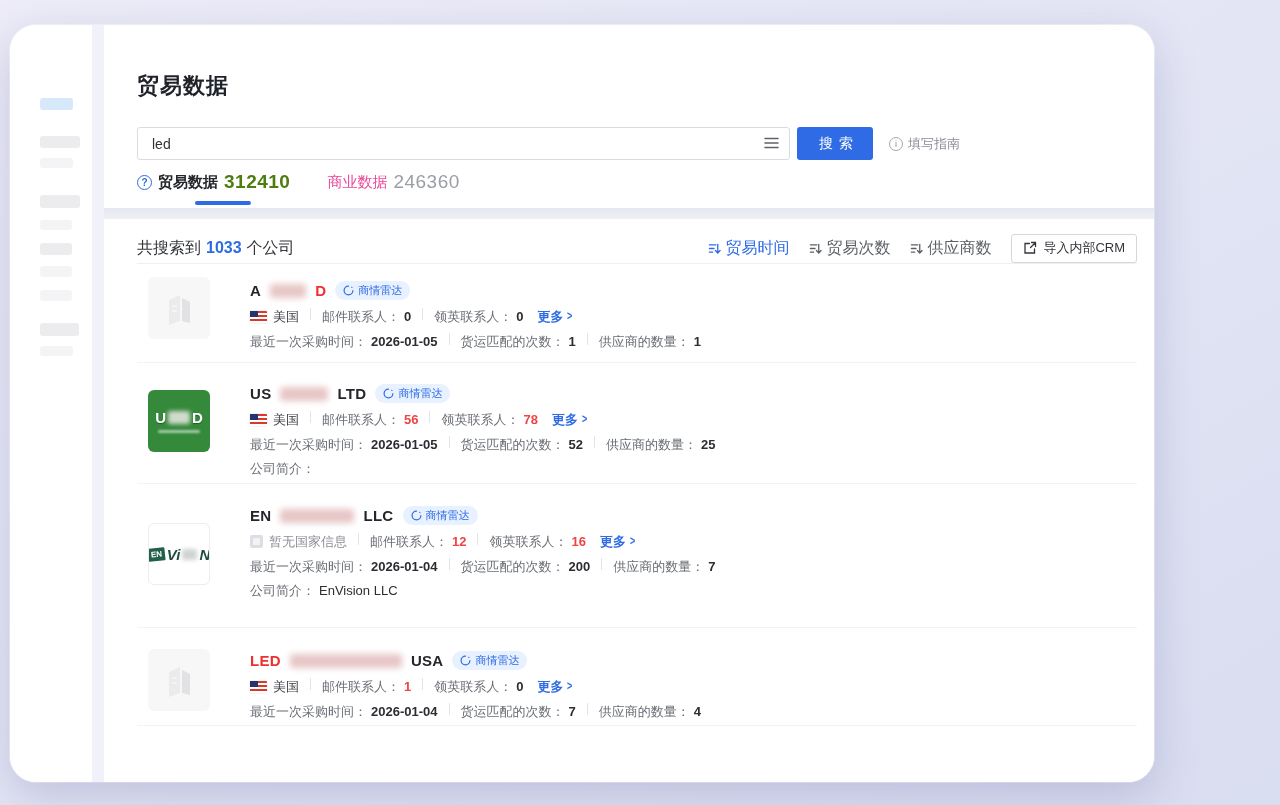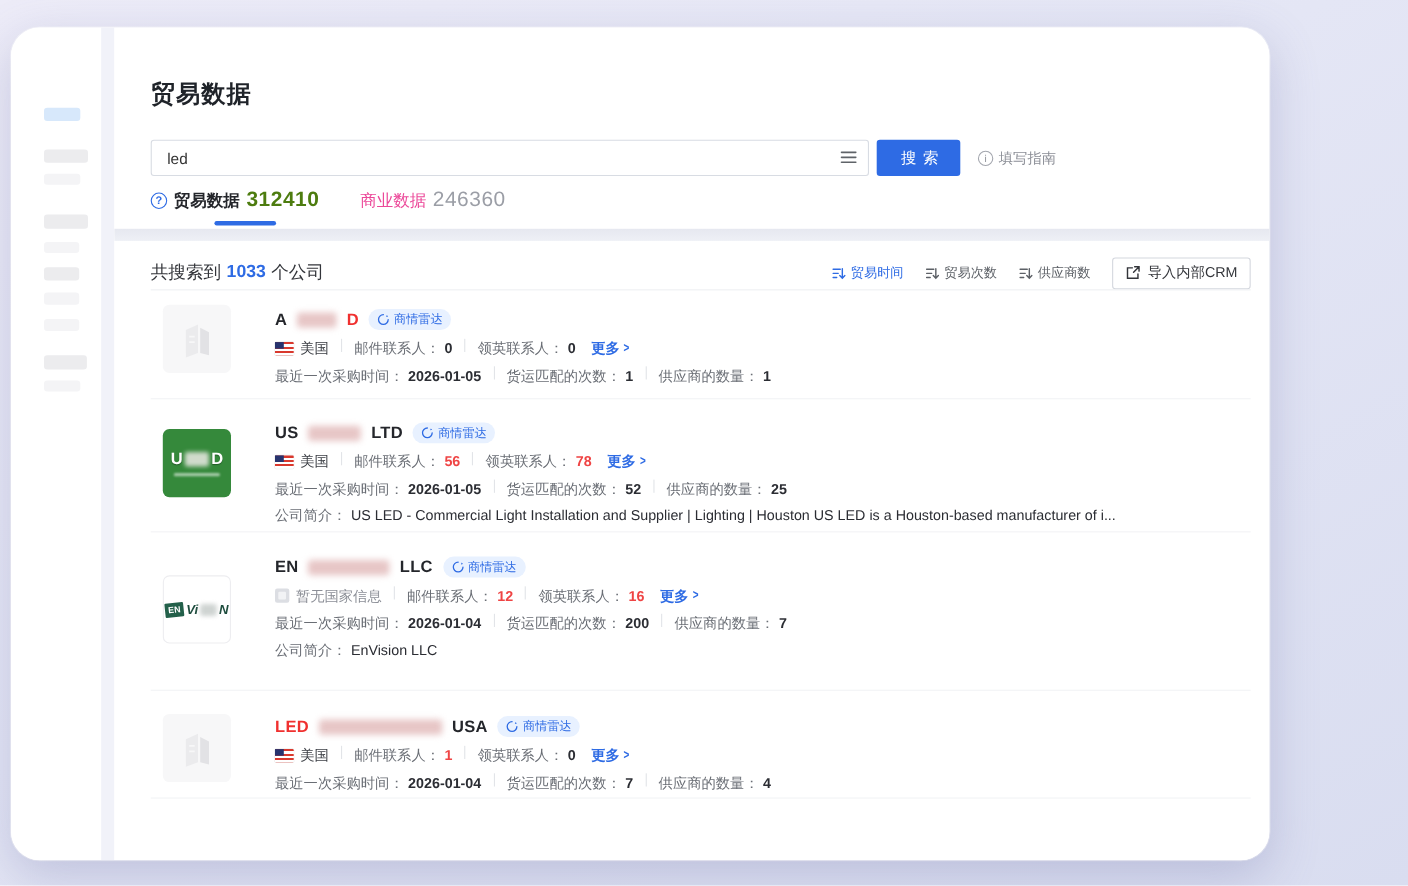--- a/index.html
+++ b/index.html
@@ -59,40 +59,40 @@
     width:56px; height:4px; border-radius:2px; background:#2e6be4;
   }
   .scroll-strip { position:absolute; left:0; top:183px; width:1128px; height:11px;
     background:linear-gradient(180deg,#e6e8f0,#eef0f6); }
   
   .results-header { position:absolute; left:33px; right:17px; top:204px; height:38px;
     display:flex; align-items:center; justify-content:space-between; }
   .summary { font-size:16px; color:#33353a; display:flex; gap:5px; align-items:center; }
   .summary .cnt { color:#2e6be4; font-weight:700; }
   .hdr-right { display:flex; align-items:center; gap:20px; }
-  .sort { display:flex; align-items:center; gap:4px; font-size:12px; color:#5c6066; cursor:pointer; }
+  .sort { display:flex; align-items:center; gap:4px; font-size:16px; color:#5c6066; cursor:pointer; }
   .sort.active { color:#2e6be4; }
   .import-btn { display:flex; align-items:center; gap:6px; height:29px; padding:0 11px;
     border:1px solid #d4d7de; border-radius:3px; background:#fff; font-size:13px; color:#33353a;
     font-family:inherit; cursor:pointer; }
   .hdr-divider { position:absolute; left:33px; right:17px; top:238px; height:1px; background:#eef0f3; }
   
   .item { position:absolute; left:33px; right:17px; border-bottom:1px solid #f2f3f6; }
   .thumb { position:absolute; left:11px; width:62px; height:62px; border-radius:6px; overflow:hidden;
     display:flex; align-items:center; justify-content:center; }
   .thumb.ph { background:#f7f7f8; }
   .thumb.green { background:#35893b; flex-direction:column; gap:4px; }
   .thumb.white { background:#fff; border:1px solid #ededf0; }
   .g-row { display:flex; align-items:center; gap:2px; }
   .g-letter { color:#fff; font-weight:900; font-size:15px; text-shadow:0 1px 1px rgba(0,0,0,.35); }
   .g-blur { width:22px; height:13px; background:rgba(225,228,220,.9); border-radius:2px; filter:blur(2px); }
   .g-line { width:42px; height:3px; background:rgba(255,255,255,.55); filter:blur(1px); border-radius:2px; }
   .env-row { display:flex; align-items:center; gap:2px; }
   .env-sq { background:#23604a; color:#fff; font-size:8px; font-weight:700; padding:2px 3px; transform:rotate(-6deg); border-radius:1px; }
-  .env-t { color:#1e4d3e; font-size:12px; font-weight:700; font-style:italic; }
+  .env-t { color:#1e4d3e; font-size:15px; font-weight:700; font-style:italic; }
   .env-blur { width:15px; height:11px; background:#cfd4d2; border-radius:2px; filter:blur(2px); }
   .body { margin-left:113px; padding-top:3px; }
   .name-row { display:flex; align-items:center; gap:9px; }
   .nm { font-size:15px; font-weight:700; color:#24262b; letter-spacing:.3px; }
   .nm.red { color:#f0302f; }
   .redact { display:inline-block; height:14px; border-radius:3px; background:#e7c6c6; filter:blur(3px); }
   .w36{width:36px;} .w48{width:48px;} .w72{width:74px;} .w110{width:112px;}
   .badge { display:flex; align-items:center; gap:4px; background:#e8f1ff; color:#2e6be4;
     font-size:11px; height:19px; padding:0 8px; border-radius:10px; cursor:pointer; }
   .row { display:flex; align-items:flex-start; margin-top:8px; font-size:13px; color:#5c6066; line-height:17px; }
@@ -319,21 +319,20 @@
           <span class="val">2026-01-05</span>
           <span class="sep"></span>
           <span class="lbl">货运匹配的次数：</span>
           <span class="val">52</span>
           <span class="sep"></span>
           <span class="lbl">供应商的数量：</span>
           <span class="val">25</span>
         </div>
         <div class="txtrow">
           <span class="lbl">公司简介：</span>
-          <span class="tv">US LED - Commercial Light Installation and Supplier | Lighting | Houston US LED is a Houston-based manufacturer of i...</span>
         </div>
       </div>
     </div>
 
     <div class="item" style="top:475px;height:128px;">
       <div class="thumb white" style="top:23px;">
         <span class="env-row">
             <span class="env-sq">EN</span>
             <span class="env-t">Vi</span>
             <span class="env-blur"></span>

